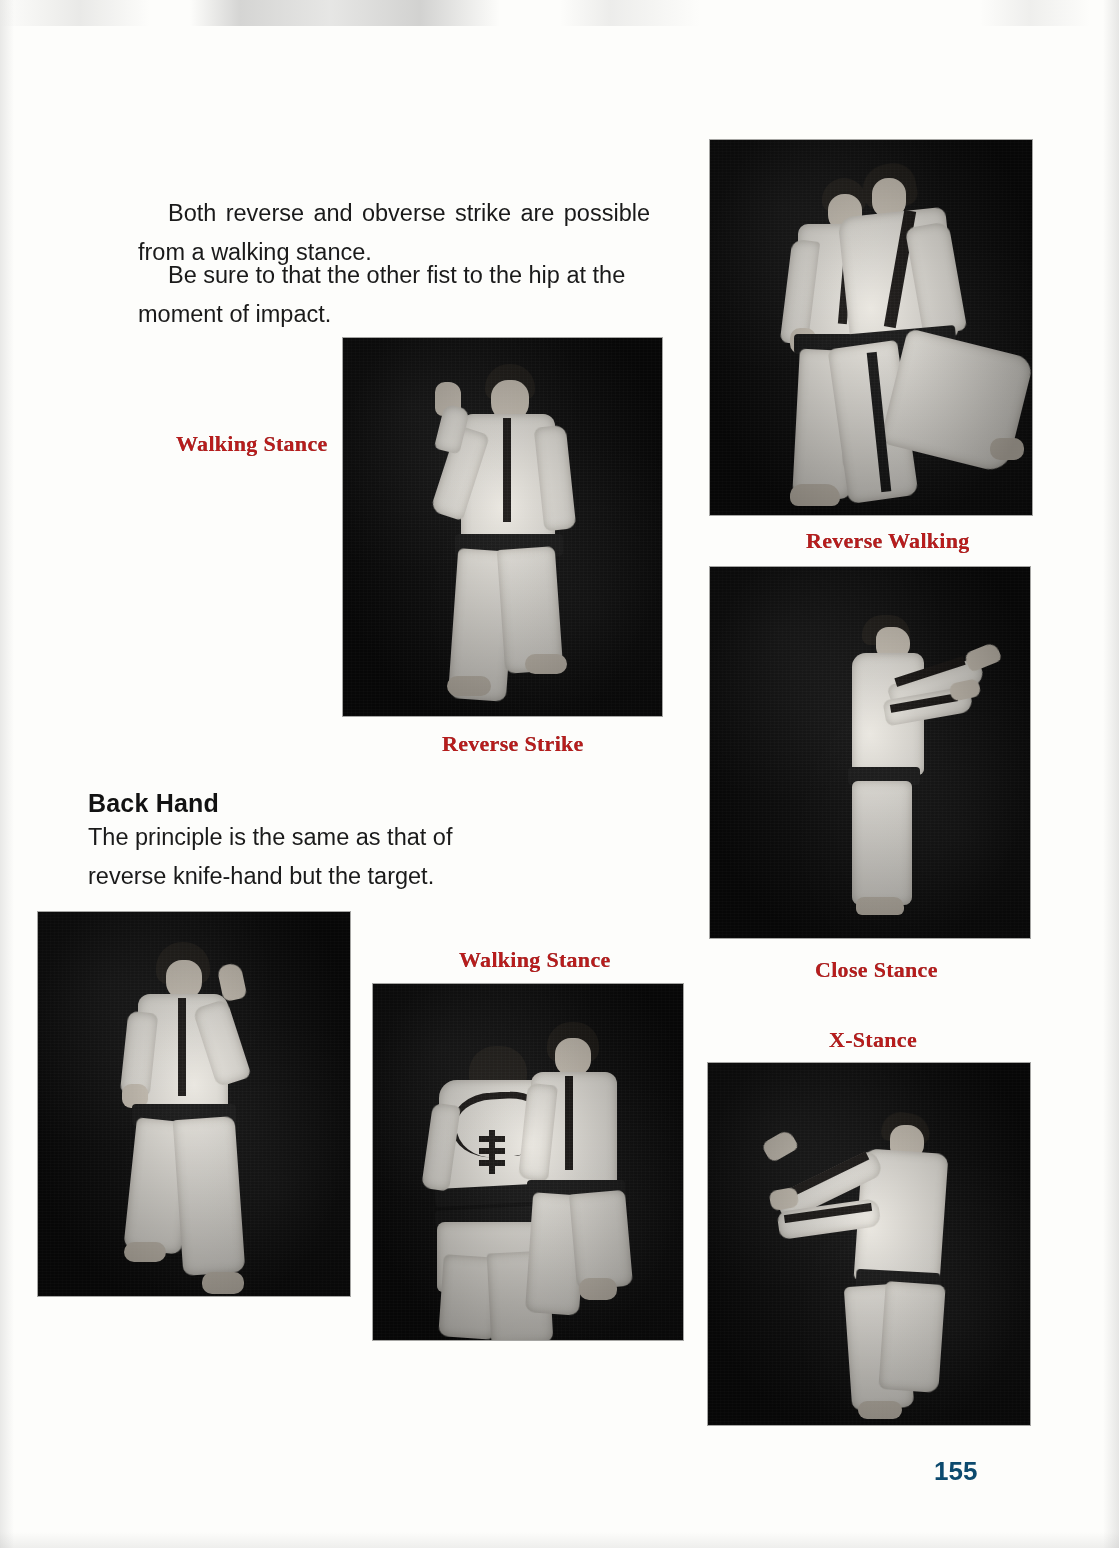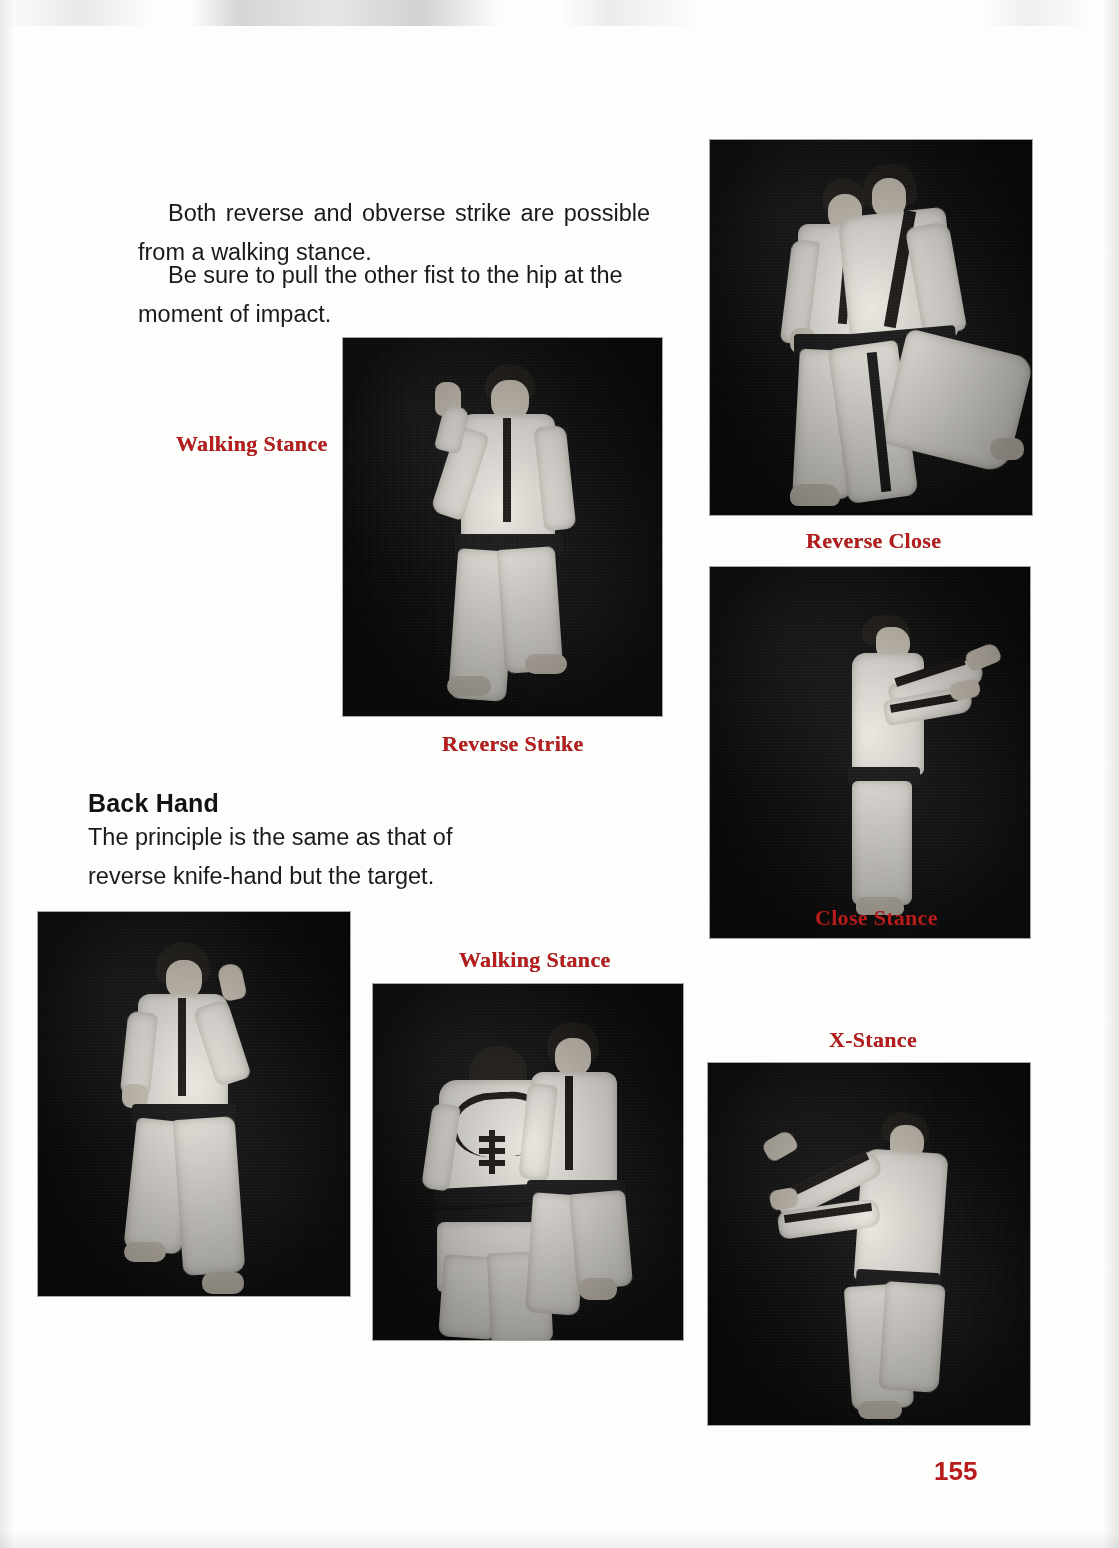--- a/index.html
+++ b/index.html
@@ -95,21 +95,21 @@
     color: #b91c1c;
     white-space: nowrap;
     text-shadow: 0 0 0.6px rgba(0,0,0,0.55);
   }
 
   .folio {
     position: absolute;
     font-family: "Liberation Sans", sans-serif;
     font-weight: bold;
     font-size: 26px;
-    color: #b91c1c;
+    color: #0c4a6e;
   }
 
   
   .photo {
     position: absolute;
     background: #0b0b0b;
     overflow: hidden;
     box-shadow: 0 0 0 1px rgba(0,0,0,0.35);
   }
   .photo .grain {
@@ -148,21 +148,21 @@
 <div class="page">
 
   <div class="scan-top-smudge"></div>
   <div class="scan-edge-left"></div>
   <div class="scan-edge-right"></div>
   <div class="scan-edge-bottom"></div>
 
 
   <div class="body-par justify indent" style="left:138px; top:194px; width:512px;">Both reverse and obverse strike are possible from a walking stance.</div>
 
-  <div class="body-par indent" style="left:138px; top:256px; width:520px;">Be sure to pull the other fist to the hip at the moment of impact.</div>
+  <div class="body-par indent" style="left:138px; top:256px; width:520px;">Be sure to that the other fist to the hip at the moment of impact.</div>
 
   <div class="photo" style="left:710px; top:140px; width:322px; height:375px;">
 
     <div class="fig" style="left:74px; top:38px; width:130px; height:330px;">
       <div class="hair soft" style="left:38px; top:0px; width:44px; height:34px; border-radius:22px 22px 10px 10px;"></div>
       <div class="skin soft" style="left:44px; top:16px; width:34px; height:38px; border-radius:16px 16px 17px 17px;"></div>
       <div class="dobok soft" style="left:14px; top:46px; width:96px; height:120px; border-radius:10px 14px 4px 4px;"></div>
       <div class="lapel soft" style="left:58px; top:50px; width:9px; height:96px; transform:rotate(5deg);"></div>
       <div class="dobok soft" style="left:2px; top:62px; width:28px; height:104px; border-radius:12px 4px 6px 8px; transform:rotate(7deg);"></div>
       <div class="skin soft" style="left:6px; top:150px; width:26px; height:26px; border-radius:10px;"></div>
@@ -183,21 +183,21 @@
       <div class="belt soft" style="left:40px; top:180px; width:16px; height:54px; transform:rotate(-4deg);"></div>
       <div class="dobok soft" style="left:0px; top:182px; width:70px; height:156px; border-radius:8px 6px 12px 10px; transform:rotate(-8deg);"></div>
       <div class="dobok soft" style="left:54px; top:180px; width:130px; height:118px; border-radius:10px 18px 22px 10px; transform:rotate(14deg);"></div>
       <div class="belt soft" style="left:36px; top:190px; width:10px; height:140px; transform:rotate(-6deg);"></div>
       <div class="skin soft" style="left:152px; top:276px; width:34px; height:22px; border-radius:10px;"></div>
     </div>
     <div class="grain"></div>
     <div class="vign"></div>
   </div>
 
-  <div class="caption" style="left:806px; top:528px;">Reverse Close</div>
+  <div class="caption" style="left:806px; top:528px;">Reverse Walking</div>
 
   <div class="caption" style="left:176px; top:431px;">Walking Stance</div>
 
   <div class="photo" style="left:343px; top:338px; width:319px; height:378px;">
     <div class="fig" style="left:92px; top:26px; width:148px; height:326px;">
       <div class="hair soft" style="left:50px; top:0px; width:50px; height:36px; border-radius:24px 24px 10px 10px;"></div>
       <div class="skin soft" style="left:56px; top:16px; width:38px; height:42px; border-radius:17px 17px 19px 19px;"></div>
       <div class="dobok soft" style="left:26px; top:50px; width:94px; height:130px; border-radius:12px 12px 4px 4px;"></div>
       <div class="lapel soft" style="left:68px; top:54px; width:8px; height:104px;"></div>
 
@@ -233,21 +233,21 @@
       <div class="skin soft" style="left:130px; top:66px; width:30px; height:18px; border-radius:8px; transform:rotate(-12deg);"></div>
       <div class="belt soft" style="left:28px; top:152px; width:72px; height:18px; border-radius:4px;"></div>
       <div class="belt soft" style="left:58px; top:162px; width:10px; height:126px;"></div>
       <div class="dobok soft" style="left:32px; top:166px; width:60px; height:124px; border-radius:6px 6px 8px 8px;"></div>
       <div class="skin soft" style="left:36px; top:282px; width:48px; height:18px; border-radius:8px 10px 6px 6px;"></div>
     </div>
     <div class="grain"></div>
     <div class="vign"></div>
   </div>
 
-  <div class="caption" style="left:815px; top:905px;">Close Stance</div>
+  <div class="caption" style="left:815px; top:957px;">Close Stance</div>
 
   <div class="sec-heading" style="left:88px; top:789px;">Back Hand</div>
 
   <div class="body-par" style="left:88px; top:818px; width:440px;">The principle is the same as that of reverse knife-hand but the target.</div>
 
   <div class="photo" style="left:38px; top:912px; width:312px; height:384px;">
     <div class="fig" style="left:82px; top:30px; width:160px; height:330px;">
       <div class="hair soft" style="left:36px; top:0px; width:54px; height:42px; border-radius:26px 26px 12px 12px;"></div>
       <div class="skin soft" style="left:46px; top:18px; width:36px; height:40px; border-radius:16px 16px 18px 18px;"></div>
       <div class="dobok soft" style="left:18px; top:52px; width:90px; height:124px; border-radius:12px 14px 4px 4px;"></div>

